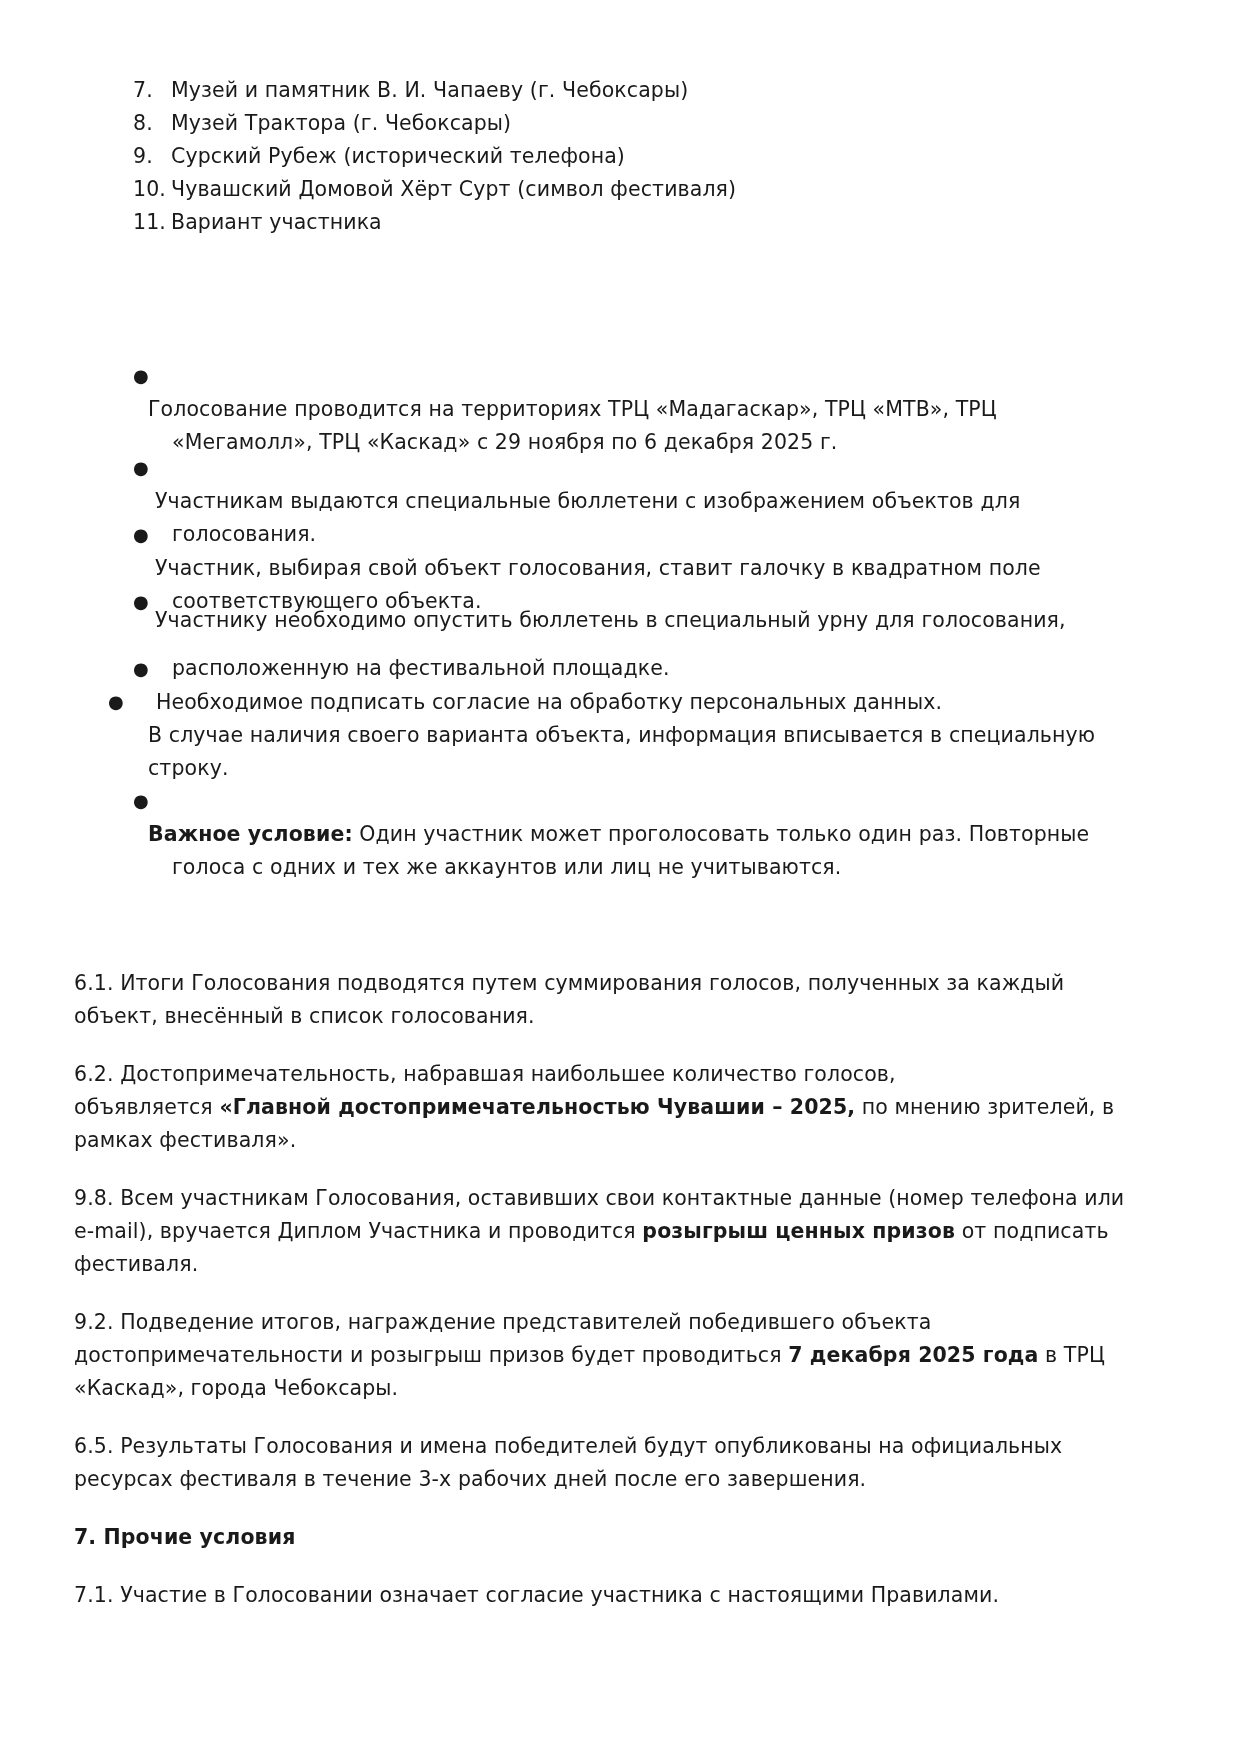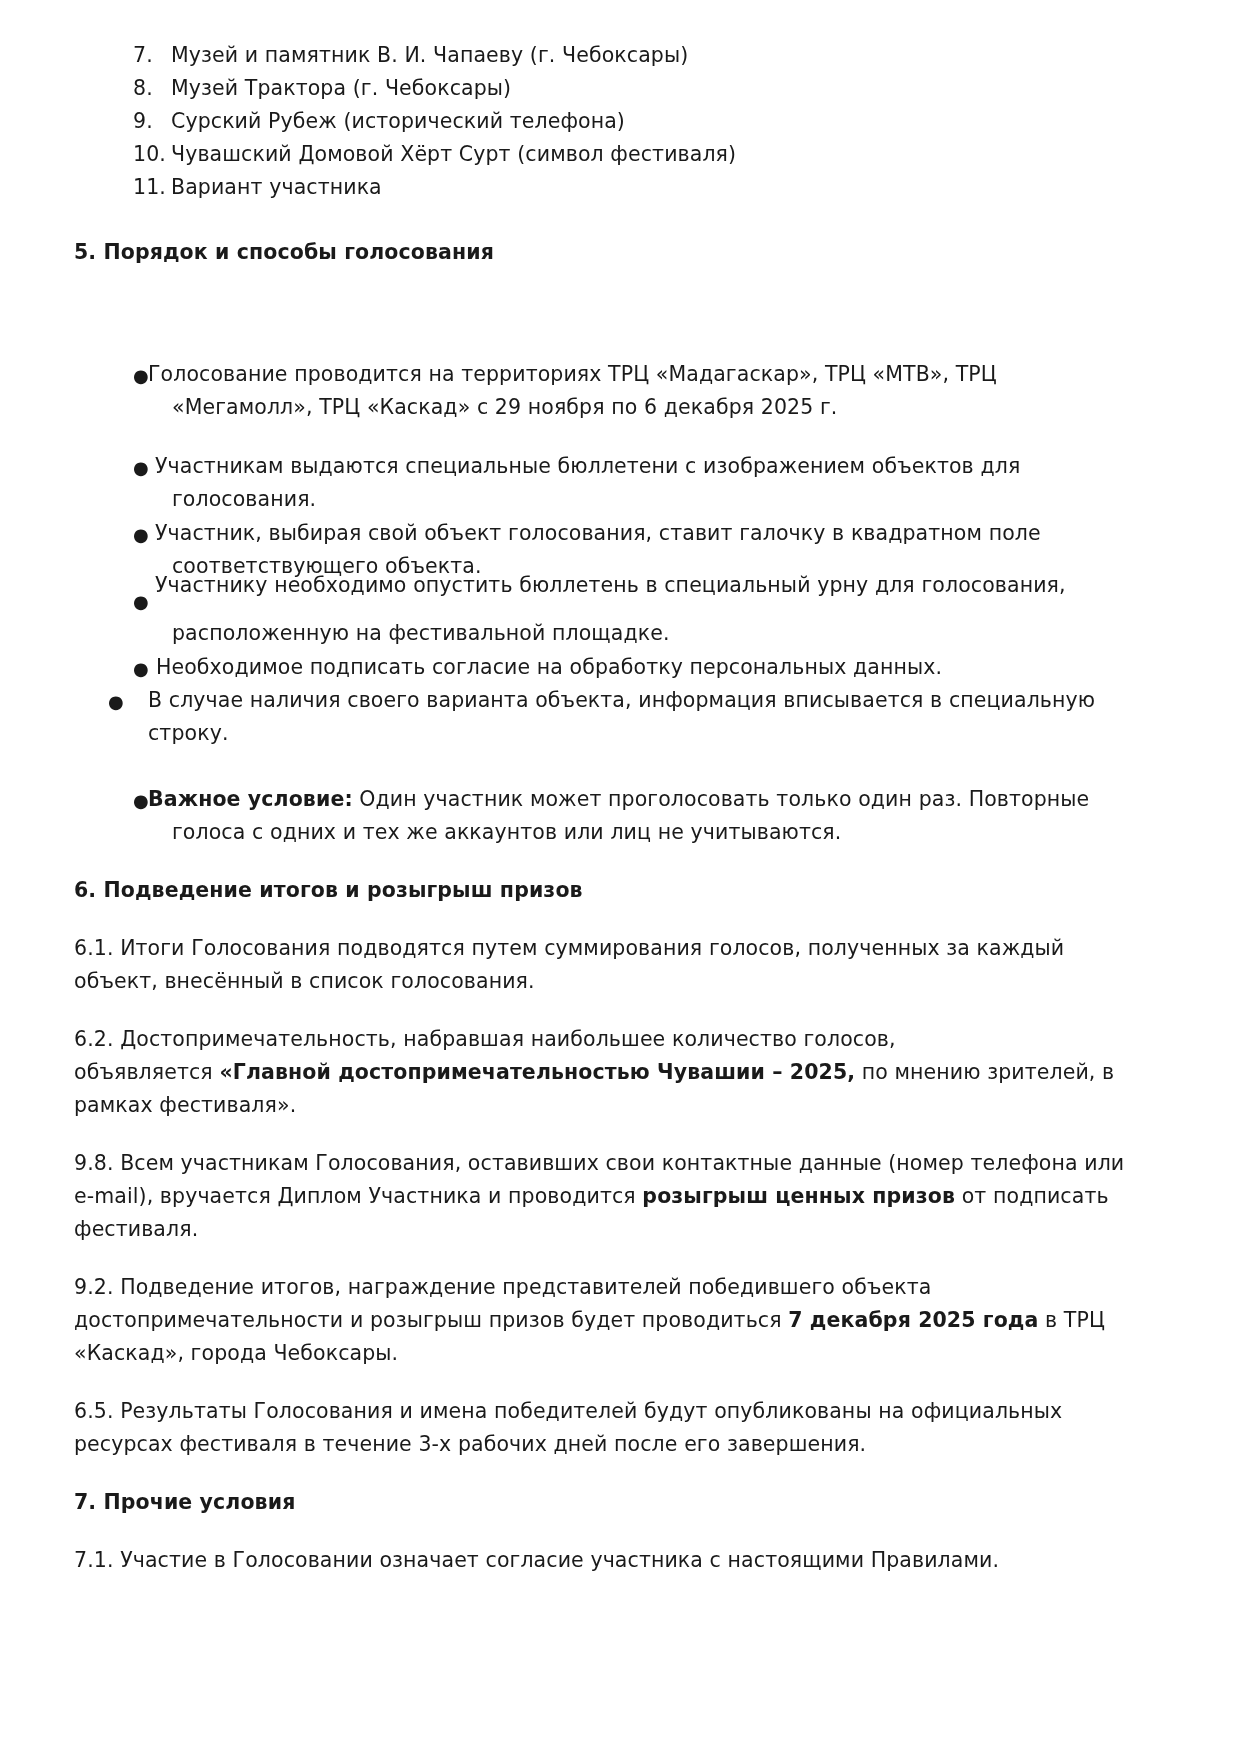--- a/index.html
+++ b/index.html
@@ -1,39 +1,38 @@
 <!DOCTYPE html>
 <html><head>
 <meta charset="utf-8">
 <style>
   html, body { margin: 0; padding: 0; background: #ffffff; }
   body {
     width: 1240px; height: 1754px; position: relative; overflow: hidden;
     font-family: "DejaVu Sans", sans-serif; color: #1a1a1a;
   }
   .page { position: absolute; left: 0; top: 0; width: 1240px; height: 1754px; }
-  .t { position: absolute; font-size: 20.5px; line-height: 33px; white-space: nowrap; letter-spacing: 0.1px; }
+  .t { position: absolute; font-size: 20.5px; line-height: 33px; white-space: nowrap; letter-spacing: 0.1px; margin-top: 35px; }
   .b { font-weight: bold; }
   .num { display: inline-block; width: 38px; }
   .bullet { position: absolute; font-size: 18px; }
 </style>
 </head>
 <body>
 
 <div class="page">
 
   <div>
     <div class="t" style="left:133px;top:39px;"><span class="num">7.</span><span>Музей и памятник В. И. Чапаеву (г. Чебоксары)</span></div>
     <div class="t" style="left:133px;top:72px;"><span class="num">8.</span><span>Музей Трактора (г. Чебоксары)</span></div>
     <div class="t" style="left:133px;top:105px;"><span class="num">9.</span><span>Сурский Рубеж (исторический телефона)</span></div>
     <div class="t" style="left:133px;top:138px;"><span class="num">10.</span><span>Чувашский Домовой Хёрт Сурт (символ фестиваля)</span></div>
     <div class="t" style="left:133px;top:171px;"><span class="num">11.</span><span>Вариант участника</span></div>
   </div>
 
-  <div class="t b" style="left:74px;top:236px;">5. Порядок и способы голосования</div>
 
   <div>
     <span class="bullet" style="left:133px;top:365px;">●</span>
     <div class="t" style="left:148px;top:358px;">Голосование проводится на территориях ТРЦ «Мадагаскар», ТРЦ «МТВ», ТРЦ</div>
     <div class="t" style="left:172px;top:391px;">«Мегамолл», ТРЦ «Каскад» с 29 ноября по 6 декабря 2025 г.</div>
 
     <span class="bullet" style="left:133px;top:457px;">●</span>
     <div class="t" style="left:155px;top:450px;">Участникам выдаются специальные бюллетени с изображением объектов для</div>
     <div class="t" style="left:172px;top:483px;">голосования.</div>
 
@@ -50,21 +49,20 @@
 
     <span class="bullet" style="left:108px;top:691px;">●</span>
     <div class="t" style="left:148px;top:684px;">В случае наличия своего варианта объекта, информация вписывается в специальную</div>
     <div class="t" style="left:148px;top:717px;">строку.</div>
 
     <span class="bullet" style="left:133px;top:790px;">●</span>
     <div class="t" style="left:148px;top:783px;"><span class="b">Важное условие:</span><span> Один участник может проголосовать только один раз. Повторные</span></div>
     <div class="t" style="left:172px;top:816px;">голоса с одних и тех же аккаунтов или лиц не учитываются.</div>
   </div>
 
-  <div class="t b" style="left:74px;top:874px;">6. Подведение итогов и розыгрыш призов</div>
 
   <div>
     <div class="t" style="left:74px;top:932px;">6.1. Итоги Голосования подводятся путем суммирования голосов, полученных за каждый</div>
     <div class="t" style="left:74px;top:965px;">объект, внесённый в список голосования.</div>
   </div>
 
   <div>
     <div class="t" style="left:74px;top:1023px;">6.2. Достопримечательность, набравшая наибольшее количество голосов,</div>
     <div class="t" style="left:74px;top:1056px;"><span>объявляется </span><span class="b">«Главной достопримечательностью Чувашии – 2025,</span><span> по мнению зрителей, в</span></div>
     <div class="t" style="left:74px;top:1089px;">рамках фестиваля».</div>

